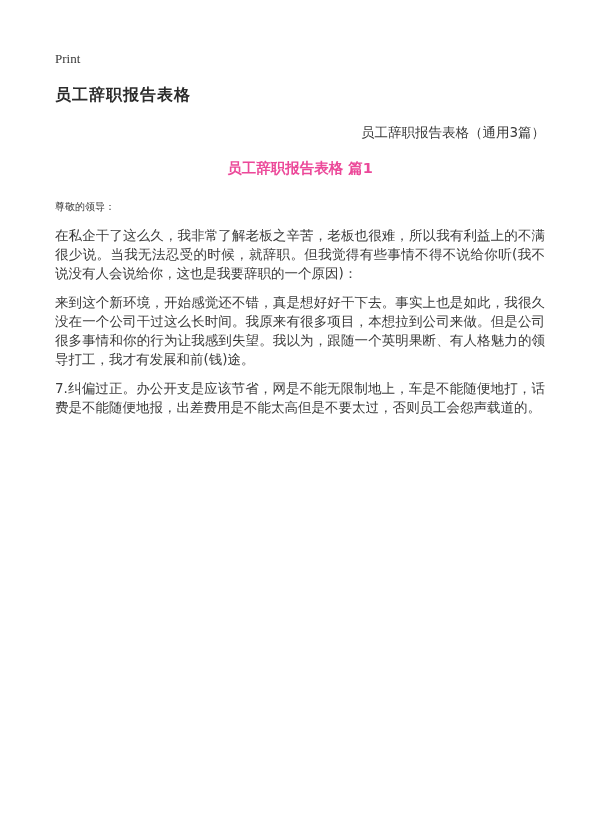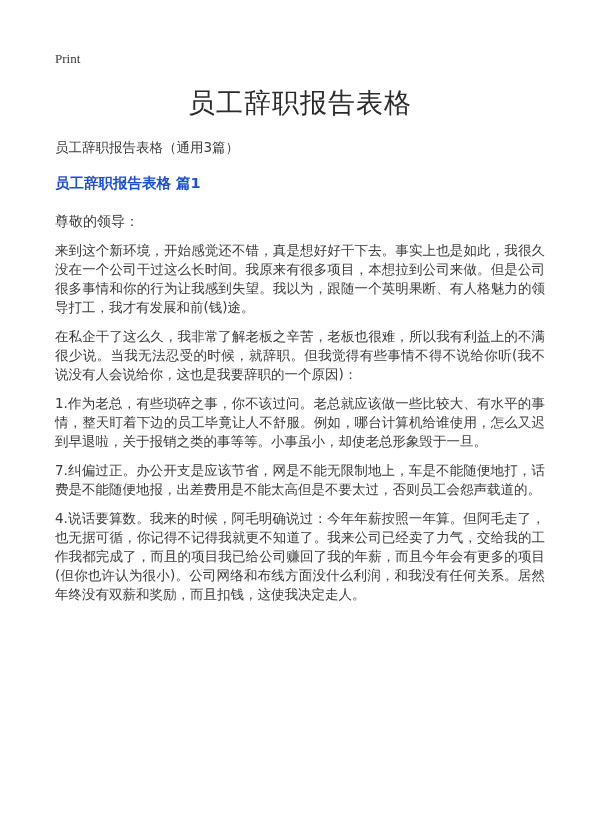--- a/index.html
+++ b/index.html
@@ -22,41 +22,43 @@
     display: inline-block;
     font-family: "Liberation Serif", serif;
     font-size: 13px;
     color: #3a3a3a;
     text-decoration: none;
     margin: 0 0 18px 0;
     cursor: pointer;
   }
   .doc-title {
     margin: 0 0 18px 0;
-    text-align: center;
-    font-size: 27px;
-    font-weight: normal;
+    text-align: left;
+    font-size: 16px;
+    font-weight: bold;
     color: #2b2b2b;
     letter-spacing: 1px;
   }
   .doc-subtitle {
     margin: 0 0 17px 0;
     font-size: 13.5px;
     font-weight: normal;
     color: #3a3a3a;
+    text-align: right;
   }
   .section-heading {
     margin: 0 0 19px 0;
     font-size: 14.5px;
     font-weight: bold;
-    color: #1d4ed8;
+    color: #ec4899;
+    text-align: center;
   }
   .greeting {
     margin: 0 0 10px 0;
-    font-size: 14px;
+    font-size: 10px;
     line-height: 19px;
     color: #3a3a3a;
   }
   .body-paragraph {
     margin: 0 0 10px 0;
     font-size: 13.5px;
     line-height: 19px;
     text-align: justify;
     color: #3a3a3a;
   }
@@ -70,20 +72,18 @@
 
   <h1 class="doc-title">员工辞职报告表格</h1>
 
   <p class="doc-subtitle">员工辞职报告表格（通用3篇）</p>
 
   <h2 class="section-heading">员工辞职报告表格 篇1</h2>
 
   <p class="greeting">尊敬的领导：</p>
 
   <div>
+    <p class="body-paragraph">在私企干了这么久，我非常了解老板之辛苦，老板也很难，所以我有利益上的不满很少说。当我无法忍受的时候，就辞职。但我觉得有些事情不得不说给你听(我不说没有人会说给你，这也是我要辞职的一个原因)：</p>
     <p class="body-paragraph">来到这个新环境，开始感觉还不错，真是想好好干下去。事实上也是如此，我很久没在一个公司干过这么长时间。我原来有很多项目，本想拉到公司来做。但是公司很多事情和你的行为让我感到失望。我以为，跟随一个英明果断、有人格魅力的领导打工，我才有发展和前(钱)途。</p>
-    <p class="body-paragraph">在私企干了这么久，我非常了解老板之辛苦，老板也很难，所以我有利益上的不满很少说。当我无法忍受的时候，就辞职。但我觉得有些事情不得不说给你听(我不说没有人会说给你，这也是我要辞职的一个原因)：</p>
-    <p class="body-paragraph">1.作为老总，有些琐碎之事，你不该过问。老总就应该做一些比较大、有水平的事情，整天盯着下边的员工毕竟让人不舒服。例如，哪台计算机给谁使用，怎么又迟到早退啦，关于报销之类的事等等。小事虽小，却使老总形象毁于一旦。</p>
     <p class="body-paragraph">7.纠偏过正。办公开支是应该节省，网是不能无限制地上，车是不能随便地打，话费是不能随便地报，出差费用是不能太高但是不要太过，否则员工会怨声载道的。</p>
-    <p class="body-paragraph">4.说话要算数。我来的时候，阿毛明确说过：今年年薪按照一年算。但阿毛走了，也无据可循，你记得不记得我就更不知道了。我来公司已经卖了力气，交给我的工作我都完成了，而且的项目我已给公司赚回了我的年薪，而且今年会有更多的项目(但你也许认为很小)。公司网络和布线方面没什么利润，和我没有任何关系。居然年终没有双薪和奖励，而且扣钱，这使我决定走人。</p>
   </div>
 
 </div>
 
 </body></html>

